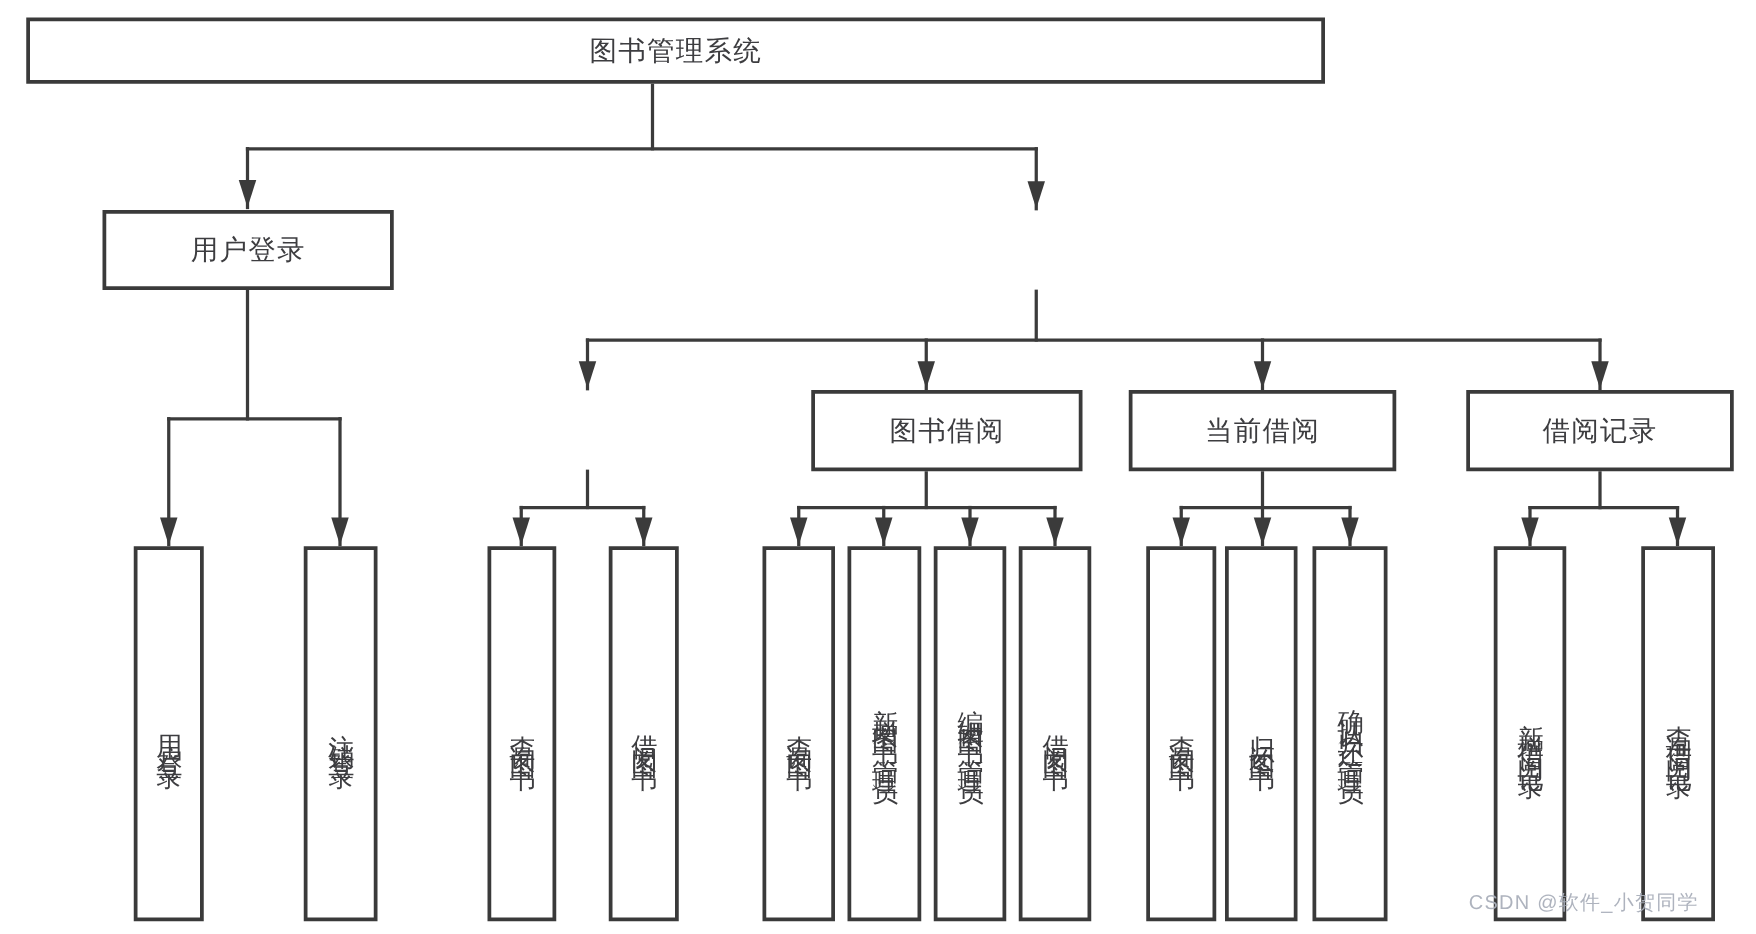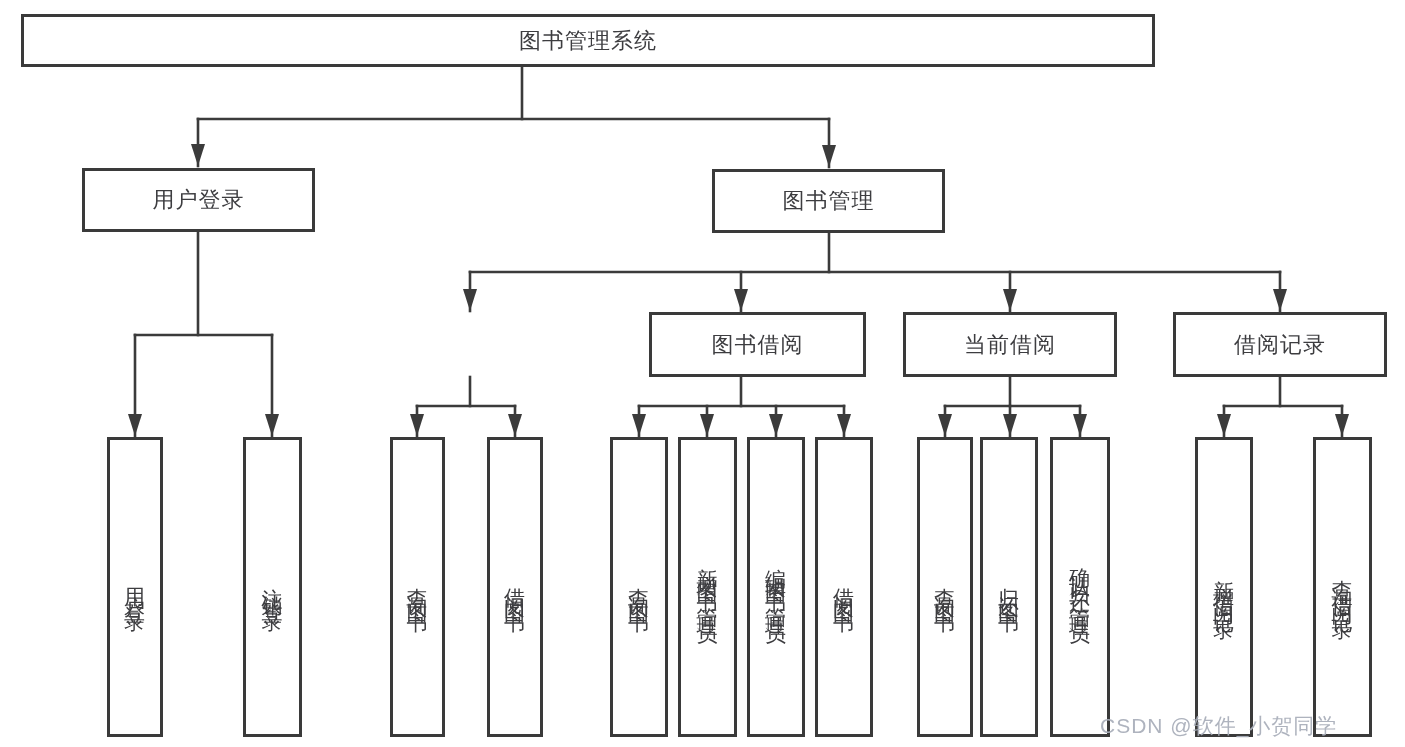--- a/index.html
+++ b/index.html
@@ -25,23 +25,23 @@
   .box-h{font-size:22px;letter-spacing:1px;}
   .box-v{
     font-size:21px;
     writing-mode:vertical-lr;
     text-orientation:upright;
     letter-spacing:8px;
     line-height:1;
   }
   .watermark{
     position:absolute;
-    left:1100px;top:712px;
+    left:1175px;top:712px;
     z-index:3;
-    font-size:21px;
+    font-size:16px;
     color:rgba(170,175,186,0.95);
     letter-spacing:1px;
     white-space:nowrap;
   }
 </style>
 </head>
 <body>
 
 <div class="canvas">
 
@@ -88,24 +88,23 @@
       <path d="M1010,406 V436" marker-end="url(#arw)"></path>
       <path d="M1080,406 V436" marker-end="url(#arw)"></path>
 
       <path d="M1280,377 V406"></path>
       <path d="M1224,406 H1342"></path>
       <path d="M1224,406 V436" marker-end="url(#arw)"></path>
       <path d="M1342,406 V436" marker-end="url(#arw)"></path>
     </g>
   </svg>
 
-  <div class="node box-h" style="left:21px;top:14px;width:1134px;height:53px;">图书管理系统</div>
+  <div class="node box-h" style="left:21px;top:14px;width:1039px;height:53px;">图书管理系统</div>
 
   <div class="node box-h" style="left:82px;top:168px;width:233px;height:64px;">用户登录</div>
-  <div class="node box-h" style="left:712px;top:169px;width:233px;height:64px;">图书管理</div>
 
   <div class="node box-v" style="left:107px;top:437px;width:56px;height:300px;">用户登录</div>
   <div class="node box-v" style="left:243px;top:437px;width:59px;height:300px;">注销登录</div>
 
   <div class="node box-h" style="left:633px;top:312px;width:217px;height:65px;margin-left:16px;">图书借阅</div>
   <div class="node box-h" style="left:903px;top:312px;width:214px;height:65px;">当前借阅</div>
   <div class="node box-h" style="left:1173px;top:312px;width:214px;height:65px;">借阅记录</div>
 
   <div class="node box-v" style="left:390px;top:437px;width:55px;height:300px;">查询图书</div>
   <div class="node box-v" style="left:487px;top:437px;width:56px;height:300px;">借阅图书</div>

